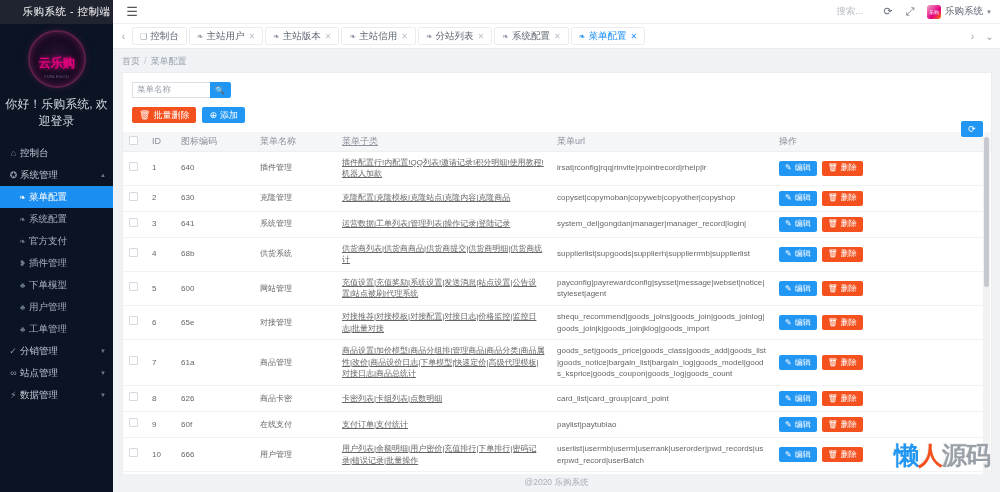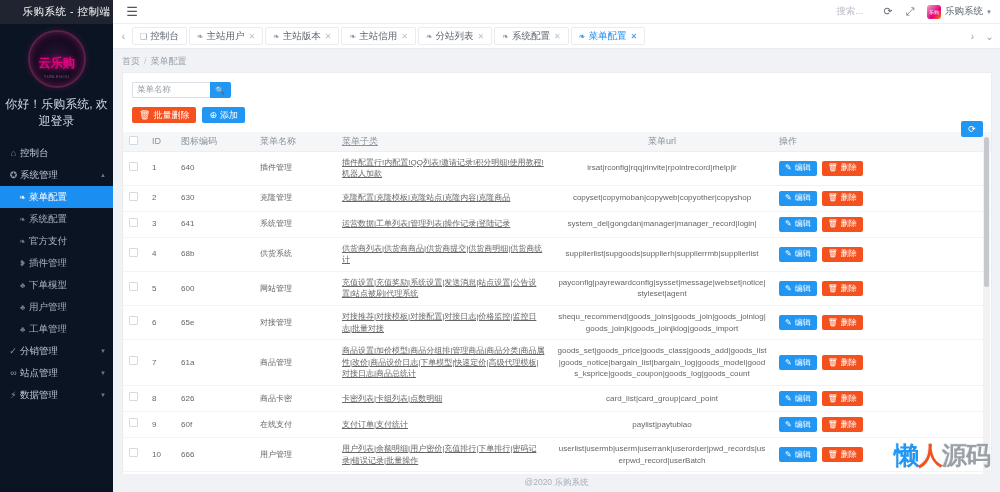--- a/index.html
+++ b/index.html
@@ -125,21 +125,21 @@
   }
   tbody td {
     font-size:8px; color:#666; padding:5px 6px; border-bottom:1px solid #f2f3f5;
     vertical-align:middle; line-height:1.45; word-break:break-all;
   }
   .cb {
     width:9px; height:9px; border:1px solid #d5d9e0; border-radius:1px;
     background:#fff; display:inline-block; cursor:pointer;
   }
   .c-sel{width:23px;} .c-id{width:29px;} .c-code{width:79px;}
-  .c-name{width:82px;} .c-sub{width:215px;text-decoration:underline;} .c-url{width:222px;text-align:center;} .c-act{width:auto;}
+  .c-name{width:82px;} .c-sub{width:215px;text-decoration:underline;} .c-url{width:222px;} .c-act{width:auto;}
   .act { display:flex; gap:5px; }
   .abtn {
     height:15px; padding:0 6px; border-radius:2px; color:#fff; font-size:8px;
     display:flex; align-items:center; gap:3px; cursor:pointer;
   }
   .a-edit { background:#2196f3; }
   .a-del { background:#f4511e; }
 
   
   .vscroll {

